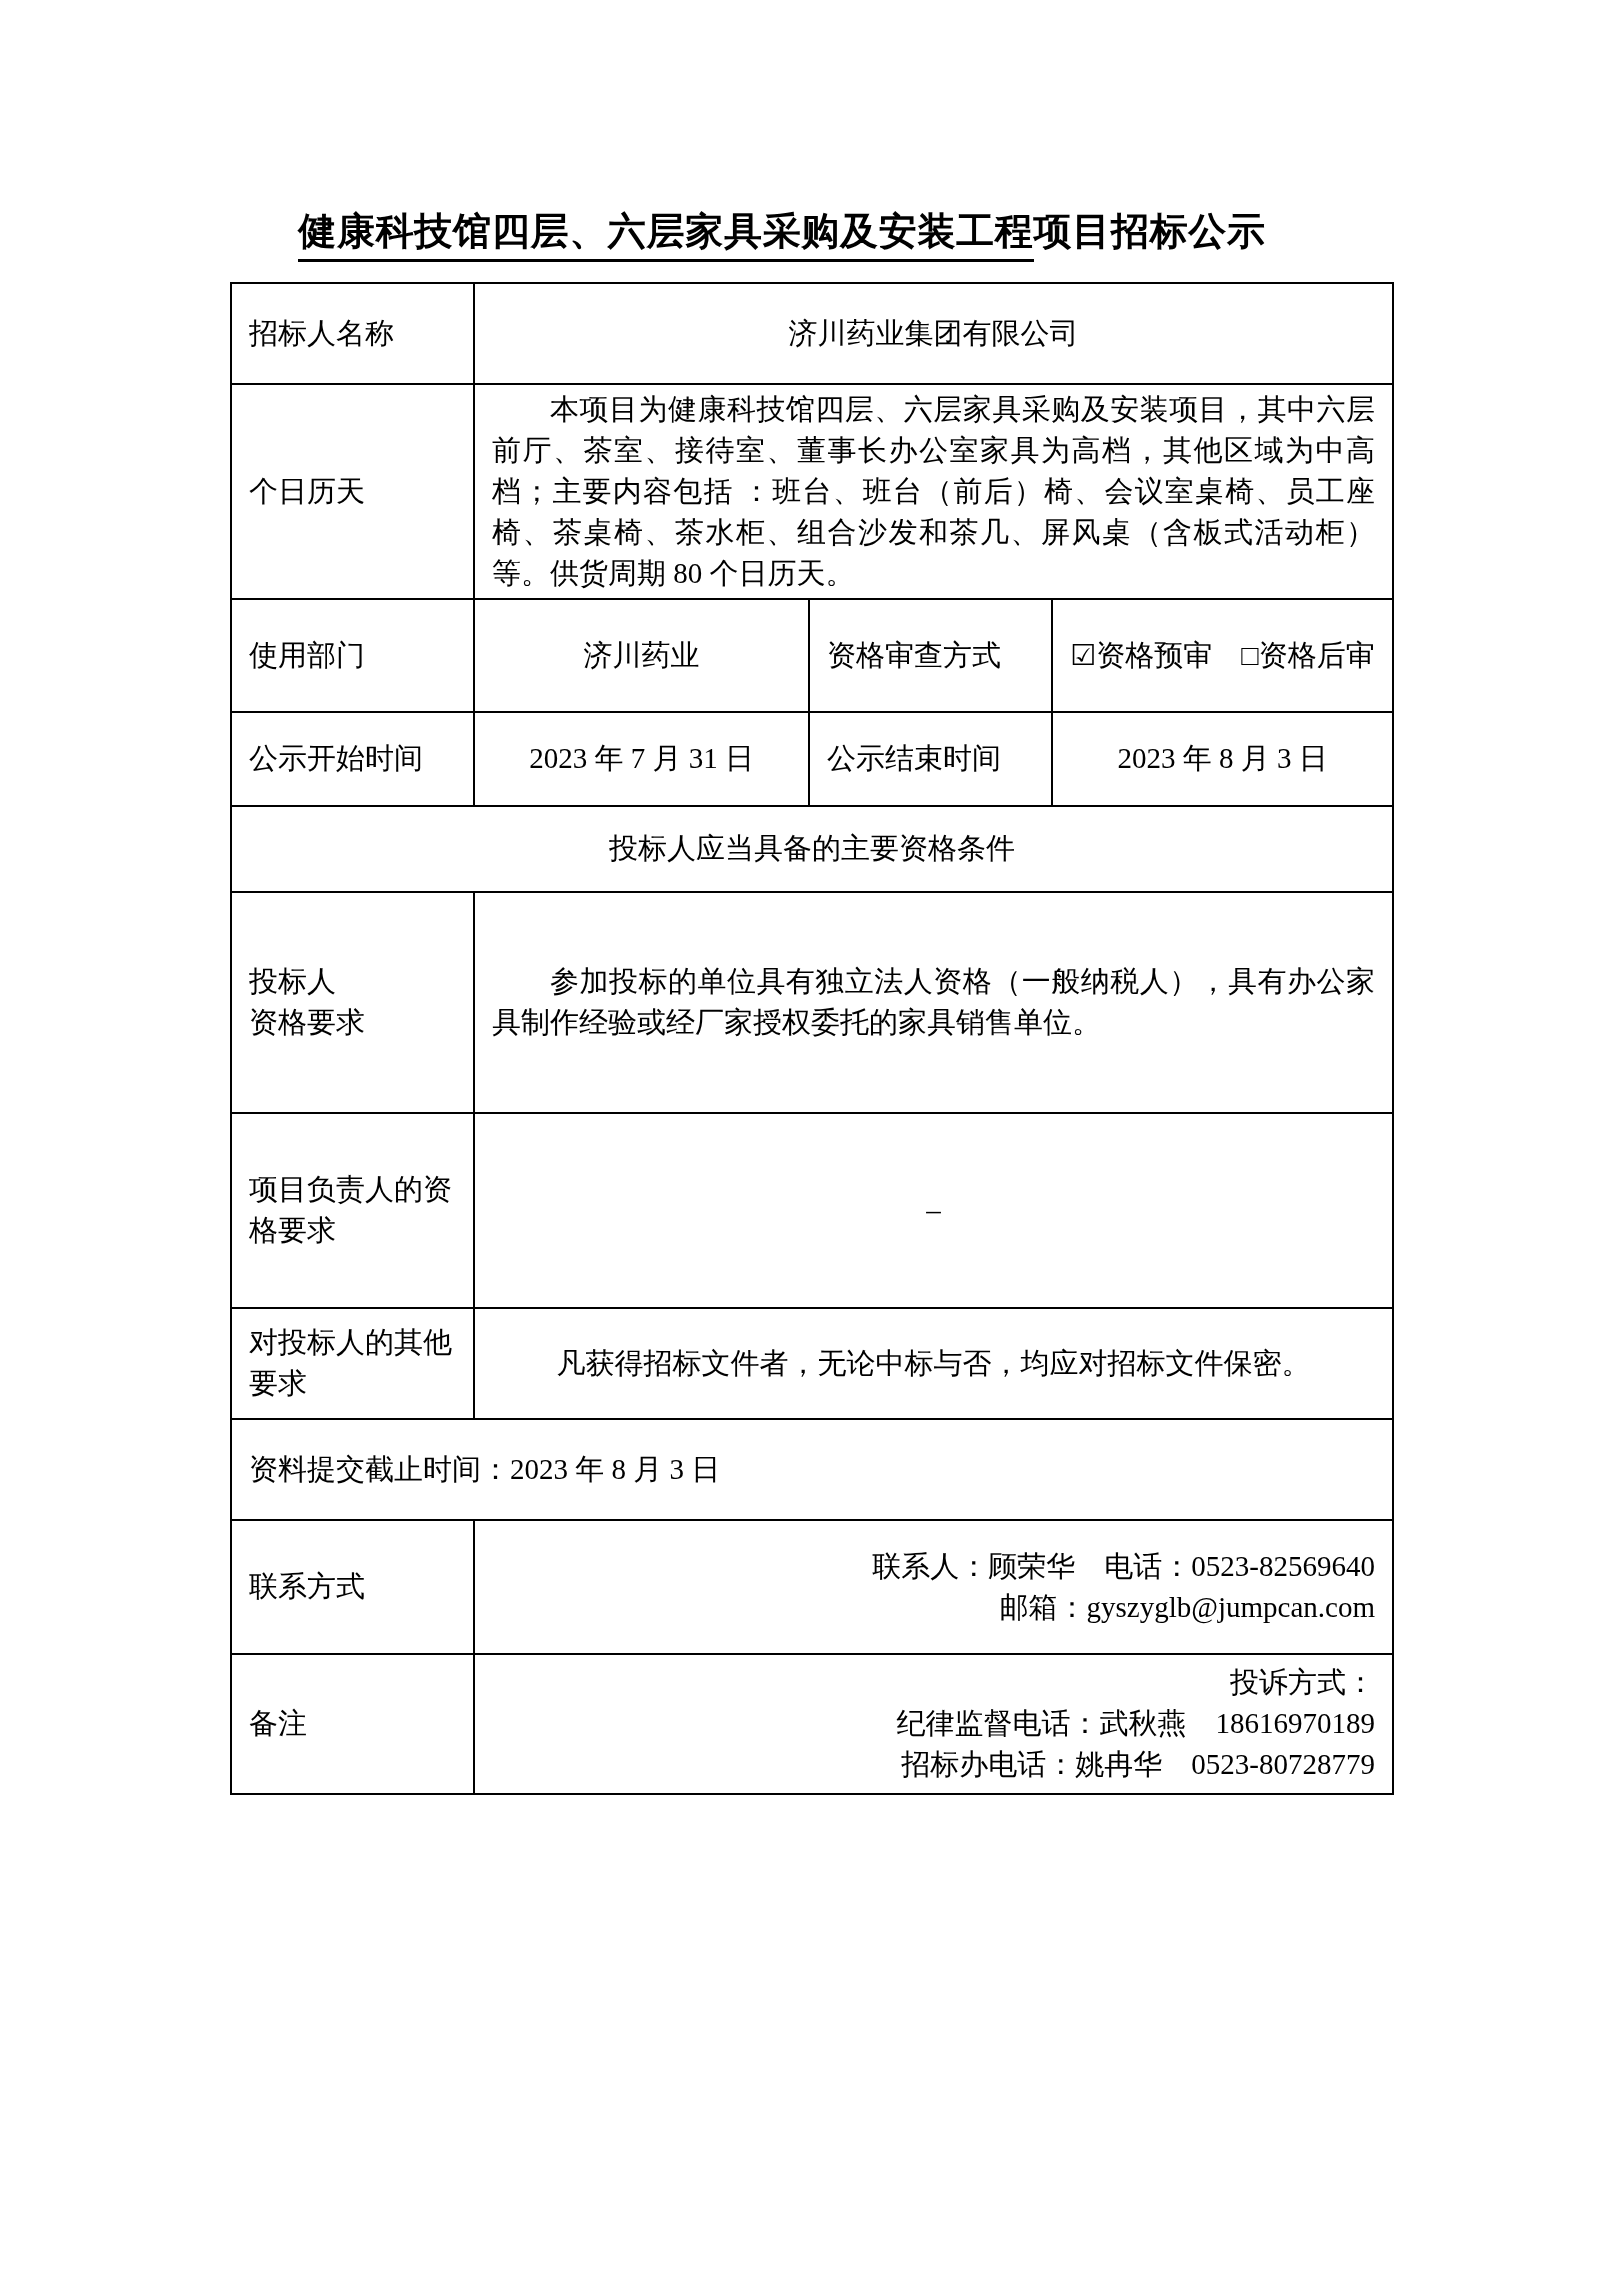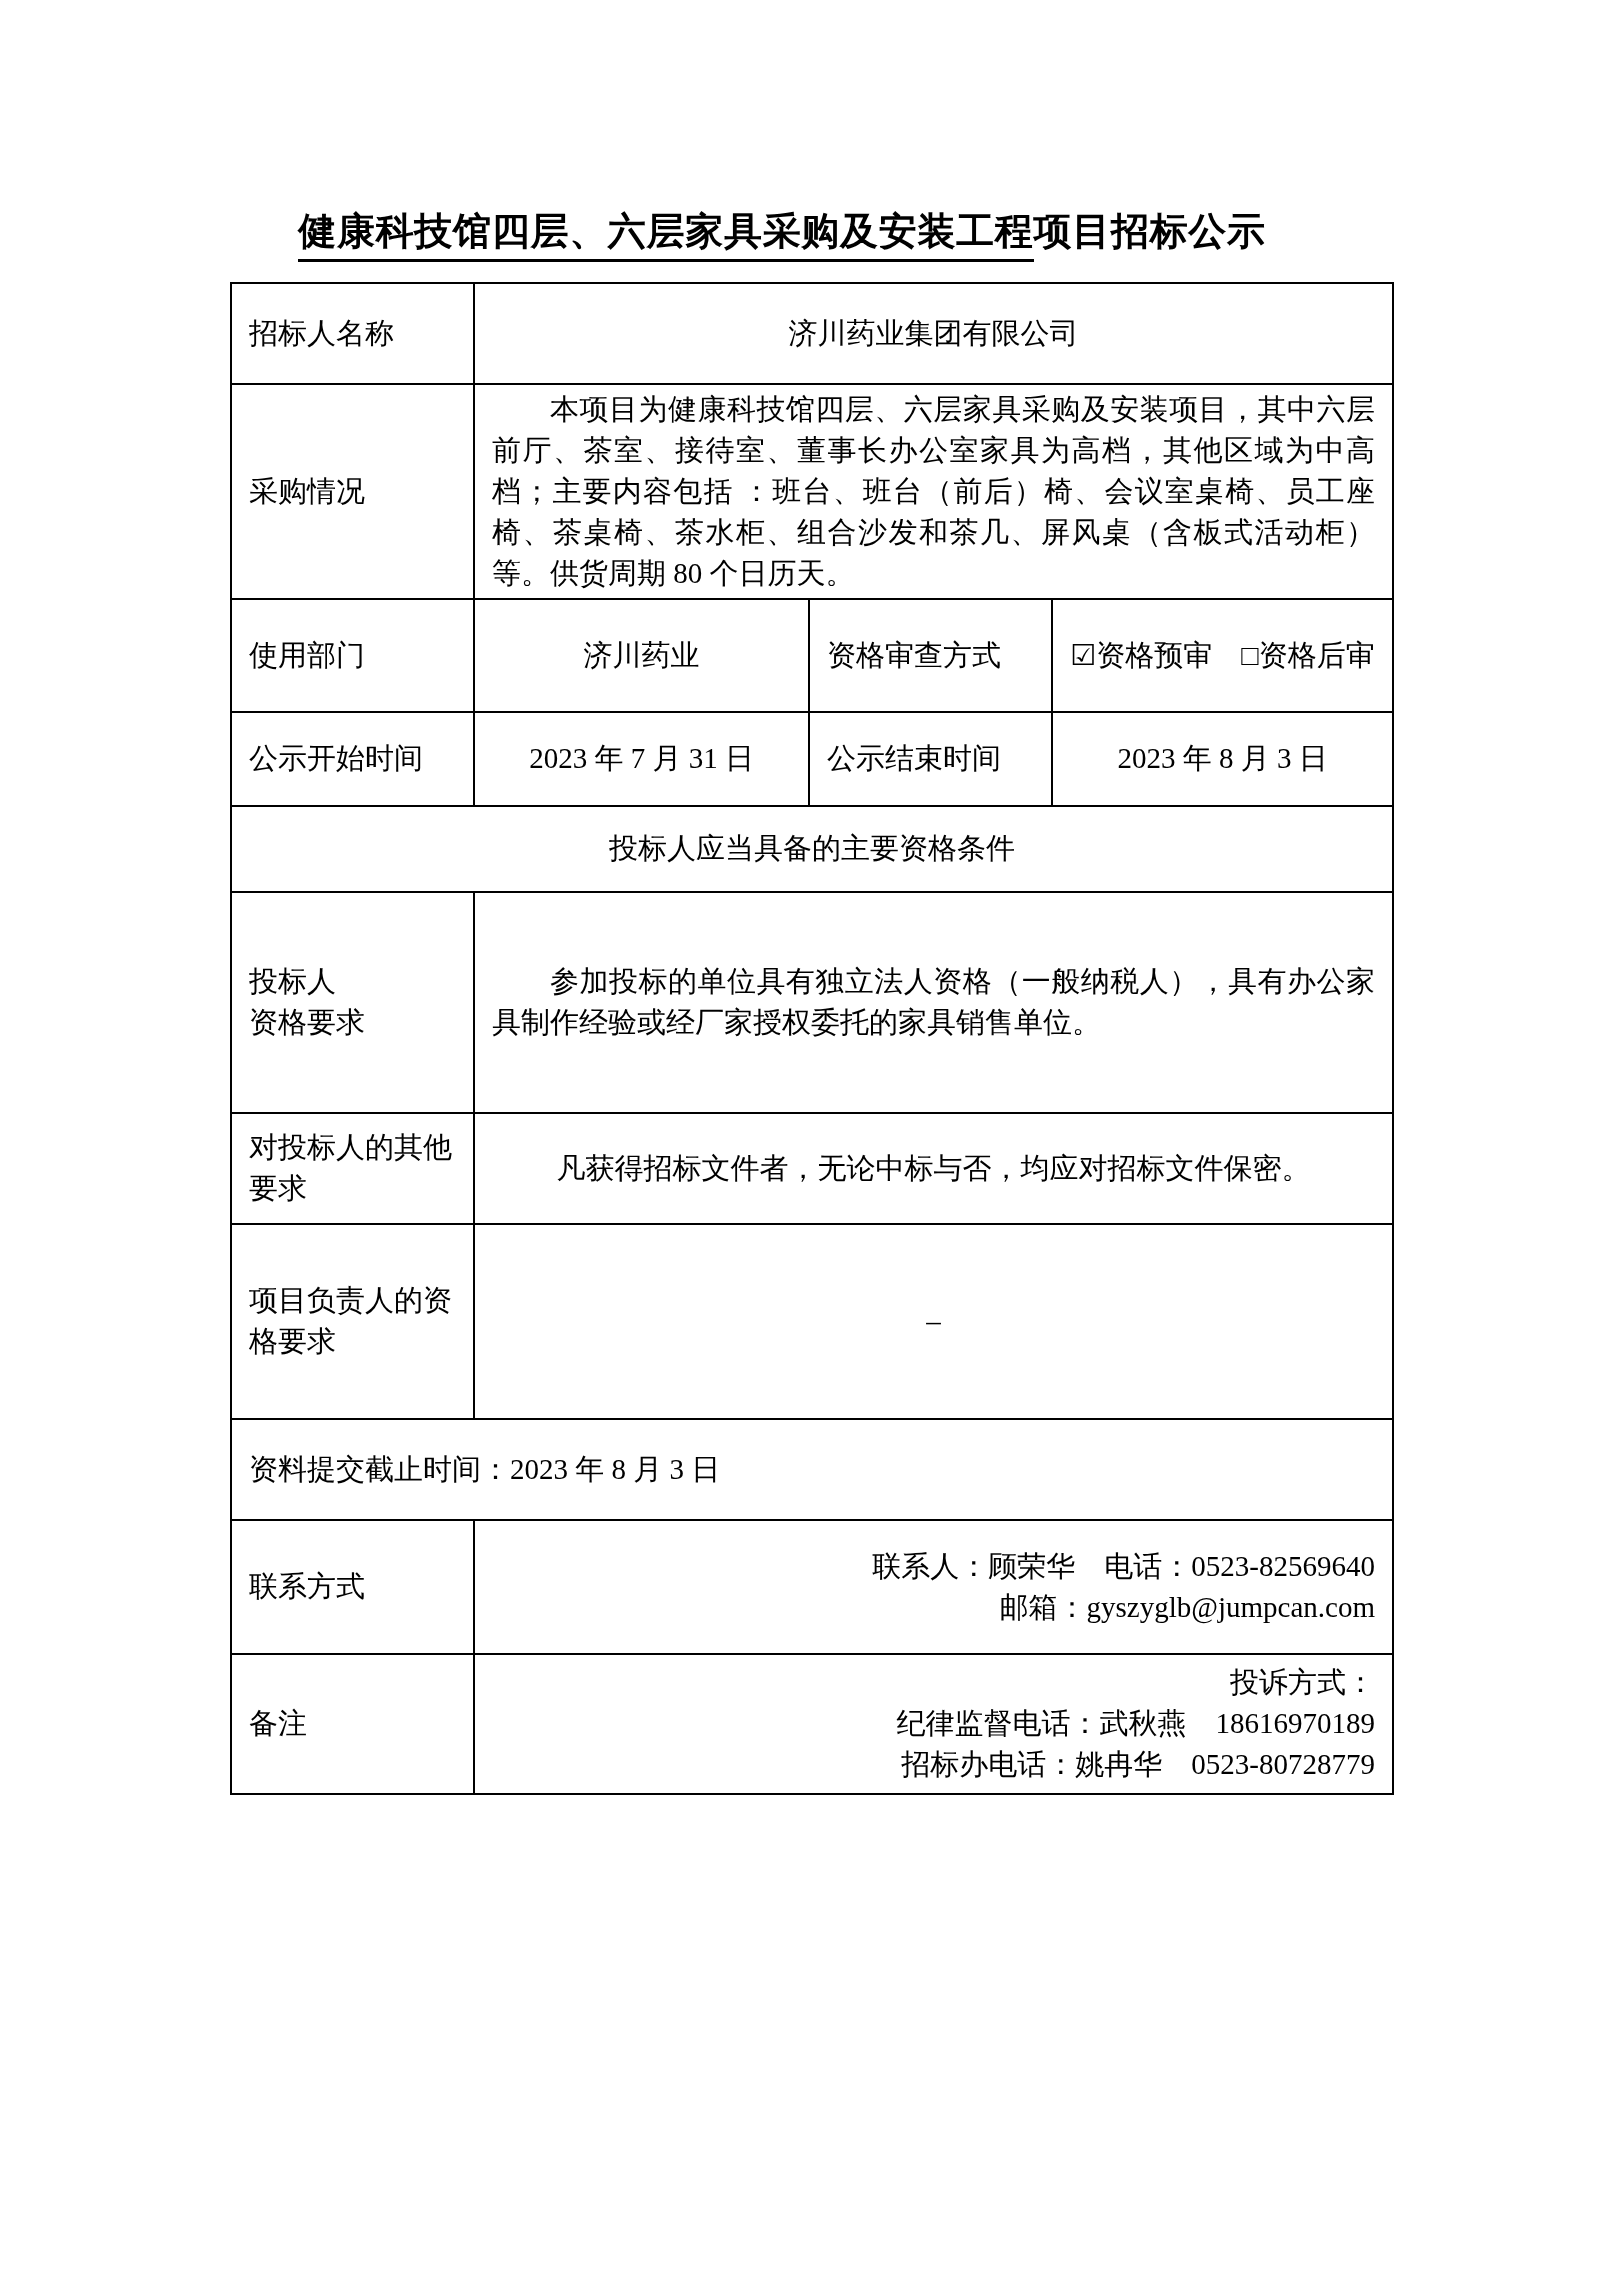--- a/index.html
+++ b/index.html
@@ -79,21 +79,21 @@
     </colgroup>
 
     <tbody>
         <tr style="height:101px">
       <td class="label">招标人名称</td>
       <td class="c" colspan="3">济川药业集团有限公司</td>
     </tr>
 
 
     <tr style="height:207px">
-      <td class="label">采购情况</td>
+      <td class="label">个日历天</td>
       <td class="para" colspan="3">本项目为健康科技馆四层、六层家具采购及安装项目，其中六层前厅、茶室、接待室、董事长办公室家具为高档，其他区域为中高档；主要内容包括 ：班台、班台（前后）椅、会议室桌椅、员工座椅、茶桌椅、茶水柜、组合沙发和茶几、屏风桌（含板式活动柜）等。供货周期 80 个日历天。</td>
     </tr>
 
     <tr style="height:113px">
       <td class="label">使用部门</td>
       <td class="c">济川药业</td>
       <td class="label">资格审查方式</td>
       <td class="c nowrap boxes-font">☑资格预审　□资格后审</td>
     </tr>
 
@@ -109,28 +109,28 @@
     </tr>
 
     <tr style="height:221px">
       <td class="label">
         <span class="line">投标人</span>
         <span class="line">资格要求</span>
       </td>
       <td class="para" colspan="3">参加投标的单位具有独立法人资格（一般纳税人），具有办公家具制作经验或经厂家授权委托的家具销售单位。</td>
     </tr>
 
+    <tr style="height:195px">
+      <td class="label">项目负责人的资格要求</td>
+      <td class="c" colspan="3">–</td>
+    </tr>
+
     <tr style="height:111px">
       <td class="label">对投标人的其他要求</td>
       <td class="center-text" colspan="3">凡获得招标文件者，无论中标与否，均应对招标文件保密。</td>
-    </tr>
-
-    <tr style="height:195px">
-      <td class="label">项目负责人的资格要求</td>
-      <td class="c" colspan="3">–</td>
     </tr>
 
     <tr style="height:101px">
       <td class="full-left" colspan="4">资料提交截止时间：2023 年 8 月 3 日</td>
     </tr>
 
     <tr style="height:134px">
       <td class="label">联系方式</td>
       <td class="left-text" colspan="3">
         <span class="line">联系人：顾荣华　电话：0523-82569640</span>

